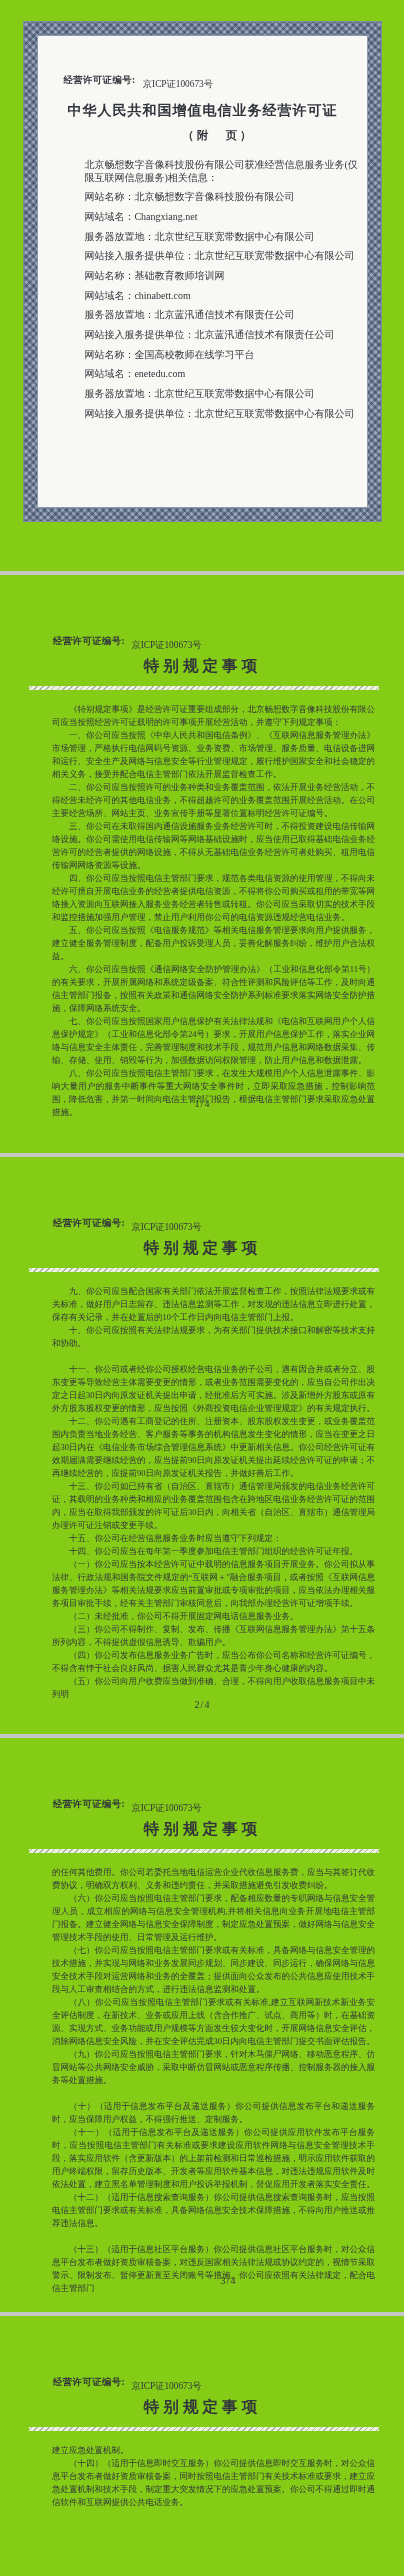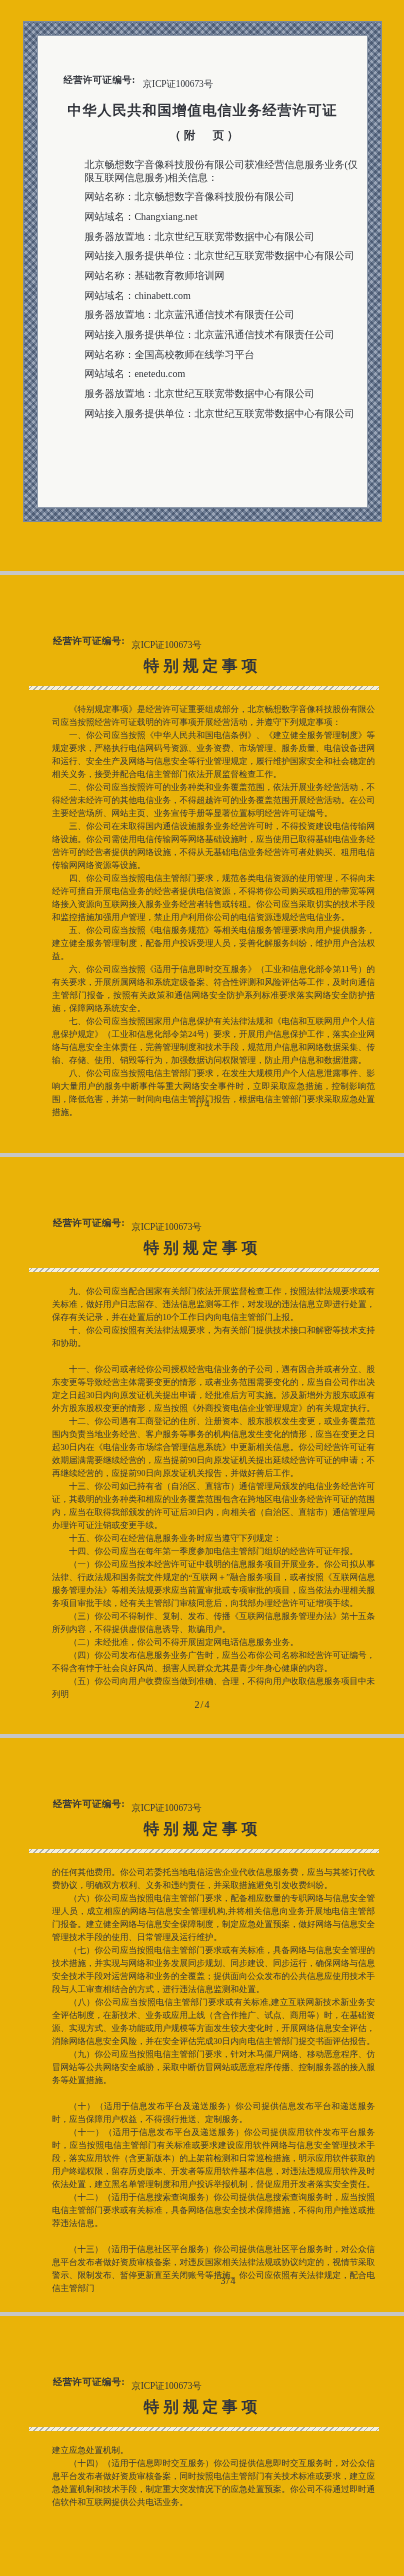--- a/index.html
+++ b/index.html
@@ -6,21 +6,21 @@
   body{
     width:405px;
     background:#c6c6c6;
     font-family:"Liberation Serif","DejaVu Serif",serif;
     color:#32353c;
   }
   .stack{width:405px;}
   .page{
     position:relative;
     width:405px;
-    background:#eab308;
+    background:#84cc16;
     overflow:hidden;
     margin-bottom:4.1px;
   }
   .page:last-child{margin-bottom:0;}
   #page1{height:571px;}
   #page2{height:578px;}
   #page3{height:577px;}
   #page4{height:574px;}
   #page5{height:557px;}
 
@@ -41,21 +41,21 @@
   .cert-content{
     position:absolute; left:0; top:0; right:0; bottom:0;
   }
   .lic-row{position:absolute; top:38px; left:25px; font-size:9.3px; font-weight:bold; letter-spacing:0.5px;}
   .lic-row .val{font-weight:normal; margin-left:7.2px; position:relative; top:3.6px; letter-spacing:0;}
   .cert-title{
     position:absolute; top:66px; left:0; width:100%;
     text-align:center; font-size:14px; font-weight:bold; letter-spacing:1px;
   }
   .cert-sub{
-    position:absolute; top:92px; left:3px; width:100%;
+    position:absolute; top:92px; left:16px; width:100%;
     text-align:center; font-size:11.3px; font-weight:bold; letter-spacing:3.1px;
   }
   .cert-body{
     position:absolute; top:122px; left:46px; width:278px;
     font-size:10px; line-height:13px;
   }
   .cert-body .intro{margin:0 0 6.2px 0;}
   .cert-body .entry{margin:0 0 6.7px 0;}
 
   
@@ -120,26 +120,26 @@
   </div>
 
   <div class="page" id="page2">
     <div class="hdr">
       <span>经营许可证编号:</span><span class="val">京ICP证100673号</span>
     </div>
     <div class="ptitle">特别规定事项</div>
     <div class="rule"></div>
     <div class="pbody">
       <p>《特别规定事项》是经营许可证重要组成部分，北京畅想数字音像科技股份有限公司应当按照经营许可证载明的许可事项开展经营活动，并遵守下列规定事项：</p>
-      <p>一、你公司应当按照《中华人民共和国电信条例》、《建立健全服务管理制度》等规定要求，严格执行电信网码号资源、业务资费、市场管理、服务质量、电信设备进网和运行、安全生产及网络与信息安全等行业管理规定，履行维护国家安全和社会稳定的相关义务，接受并配合电信主管部门依法开展监督检查工作。</p>
+      <p>一、你公司应当按照《中华人民共和国电信条例》、《互联网信息服务管理办法》市场管理，严格执行电信网码号资源、业务资费、市场管理、服务质量、电信设备进网和运行、安全生产及网络与信息安全等行业管理规定，履行维护国家安全和社会稳定的相关义务，接受并配合电信主管部门依法开展监督检查工作。</p>
       <p>二、你公司应当按照许可的业务种类和业务覆盖范围，依法开展业务经营活动，不得经营未经许可的其他电信业务，不得超越许可的业务覆盖范围开展经营活动。在公司主要经营场所、网站主页、业务宣传手册等显著位置标明经营许可证编号。</p>
       <p>三、你公司在未取得国内通信设施服务业务经营许可时，不得投资建设电信传输网络设施。你公司需使用电信传输网等网络基础设施时，应当使用已取得基础电信业务经营许可的经营者提供的网络设施，不得从无基础电信业务经营许可者处购买、租用电信传输网网络资源等设施。</p>
       <p>四、你公司应当按照电信主管部门要求，规范各类电信资源的使用管理，不得向未经许可擅自开展电信业务的经营者提供电信资源，不得将你公司购买或租用的带宽等网络接入资源向互联网接入服务业务经营者转售或转租。你公司应当采取切实的技术手段和监控措施加强用户管理，禁止用户利用你公司的电信资源违规经营电信业务。</p>
       <p>五、你公司应当按照《电信服务规范》等相关电信服务管理要求向用户提供服务，建立健全服务管理制度，配备用户投诉受理人员，妥善化解服务纠纷，维护用户合法权益。</p>
-      <p>六、你公司应当按照《适用于信息即时交互服务》（工业和信息化部令第11号）的有关要求，开展所属网络和系统定级备案、符合性评测和风险评估等工作，及时向通信主管部门报备，按照有关政策和通信网络安全防护系列标准要求落实网络安全防护措施，保障网络系统安全。</p>
+      <p>六、你公司应当按照《通信网络安全防护管理办法》（工业和信息化部令第11号）的有关要求，开展所属网络和系统定级备案、符合性评测和风险评估等工作，及时向通信主管部门报备，按照有关政策和通信网络安全防护系列标准要求落实网络安全防护措施，保障网络系统安全。</p>
       <p>七、你公司应当按照国家用户信息保护有关法律法规和《电信和互联网用户个人信息保护规定》（工业和信息化部令第24号）要求，开展用户信息保护工作，落实企业网络与信息安全主体责任，完善管理制度和技术手段，规范用户信息和网络数据采集、传输、存储、使用、销毁等行为，加强数据访问权限管理，防止用户信息和数据泄露。</p>
       <p>八、你公司应当按照电信主管部门要求，在发生大规模用户个人信息泄露事件、影响大量用户的服务中断事件等重大网络安全事件时，立即采取应急措施，控制影响范围，降低危害，并第一时间向电信主管部门报告，根据电信主管部门要求采取应急处置措施。</p>
     </div>
     <div class="pno">1/4</div>
   </div>
 
   <div class="page" id="page3">
     <div class="hdr">
       <span>经营许可证编号:</span><span class="val">京ICP证100673号</span>
     </div>
@@ -147,22 +147,22 @@
     <div class="rule"></div>
     <div class="pbody">
       <p>九、你公司应当配合国家有关部门依法开展监督检查工作，按照法律法规要求或有关标准，做好用户日志留存、违法信息监测等工作，对发现的违法信息立即进行处置，保存有关记录，并在处置后的10个工作日内向电信主管部门上报。</p>
       <p>十、你公司应按照有关法律法规要求，为有关部门提供技术接口和解密等技术支持和协助。</p>
       <p class="gap">十一、你公司或者经你公司授权经营电信业务的子公司，遇有因合并或者分立、股东变更等导致经营主体需要变更的情形，或者业务范围需要变化的，应当自公司作出决定之日起30日内向原发证机关提出申请，经批准后方可实施。涉及新增外方股东或原有外方股东股权变更的情形，应当按照《外商投资电信企业管理规定》的有关规定执行。</p>
       <p>十二、你公司遇有工商登记的住所、注册资本、股东股权发生变更，或业务覆盖范围内负责当地业务经营、客户服务等事务的机构信息发生变化的情形，应当在变更之日起30日内在《电信业务市场综合管理信息系统》中更新相关信息。你公司经营许可证有效期届满需要继续经营的，应当提前90日向原发证机关提出延续经营许可证的申请；不再继续经营的，应提前90日向原发证机关报告，并做好善后工作。</p>
       <p>十三、你公司如已持有省（自治区、直辖市）通信管理局颁发的电信业务经营许可证，其载明的业务种类和相应的业务覆盖范围包含在跨地区电信业务经营许可证的范围内，应当在取得我部颁发的许可证后30日内，向相关省（自治区、直辖市）通信管理局办理许可证注销或变更手续。</p>
       <p>十五、你公司在经营信息服务业务时应当遵守下列规定：</p>
       <p>十四、你公司应当在每年第一季度参加电信主管部门组织的经营许可证年报。</p>
       <p>（一）你公司应当按本经营许可证中载明的信息服务项目开展业务。你公司拟从事法律、行政法规和国务院文件规定的“互联网＋”融合服务项目，或者按照《互联网信息服务管理办法》等相关法规要求应当前置审批或专项审批的项目，应当依法办理相关服务项目审批手续，经有关主管部门审核同意后，向我部办理经营许可证增项手续。</p>
+      <p>（二）未经批准，你公司不得开展固定网电话信息服务业务。</p>
       <p>（三）你公司不得制作、复制、发布、传播《互联网信息服务管理办法》第十五条所列内容，不得提供虚假信息诱导、欺骗用户。</p>
-      <p>（二）未经批准，你公司不得开展固定网电话信息服务业务。</p>
       <p>（四）你公司发布信息服务业务广告时，应当公布你公司名称和经营许可证编号，不得含有悖于社会良好风尚、损害人民群众尤其是青少年身心健康的内容。</p>
       <p>（五）你公司向用户收费应当做到准确、合理，不得向用户收取信息服务项目中未列明</p>
     </div>
     <div class="pno">2/4</div>
   </div>
 
   <div class="page" id="page4">
     <div class="hdr">
       <span>经营许可证编号:</span><span class="val">京ICP证100673号</span>
     </div>

